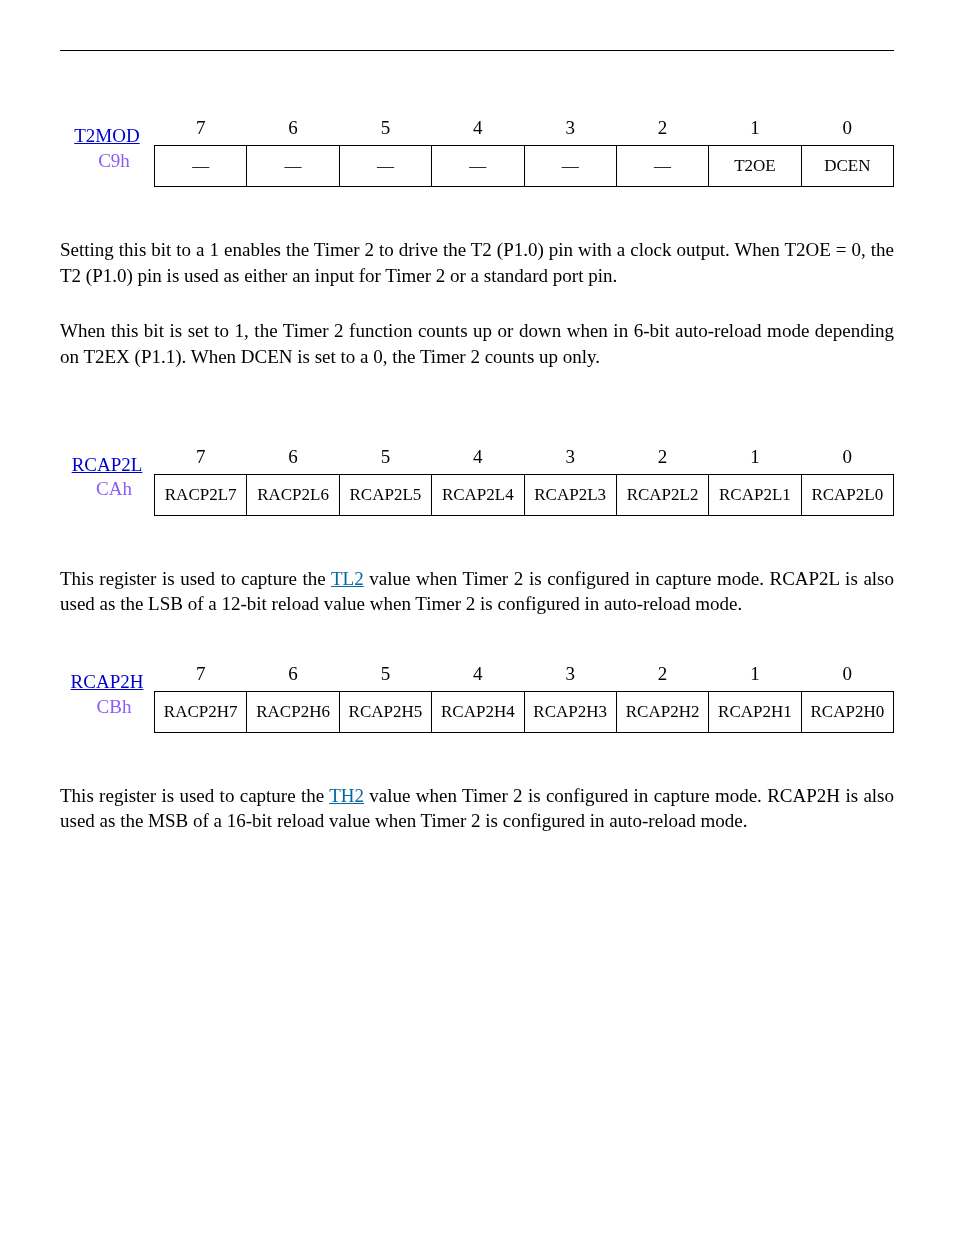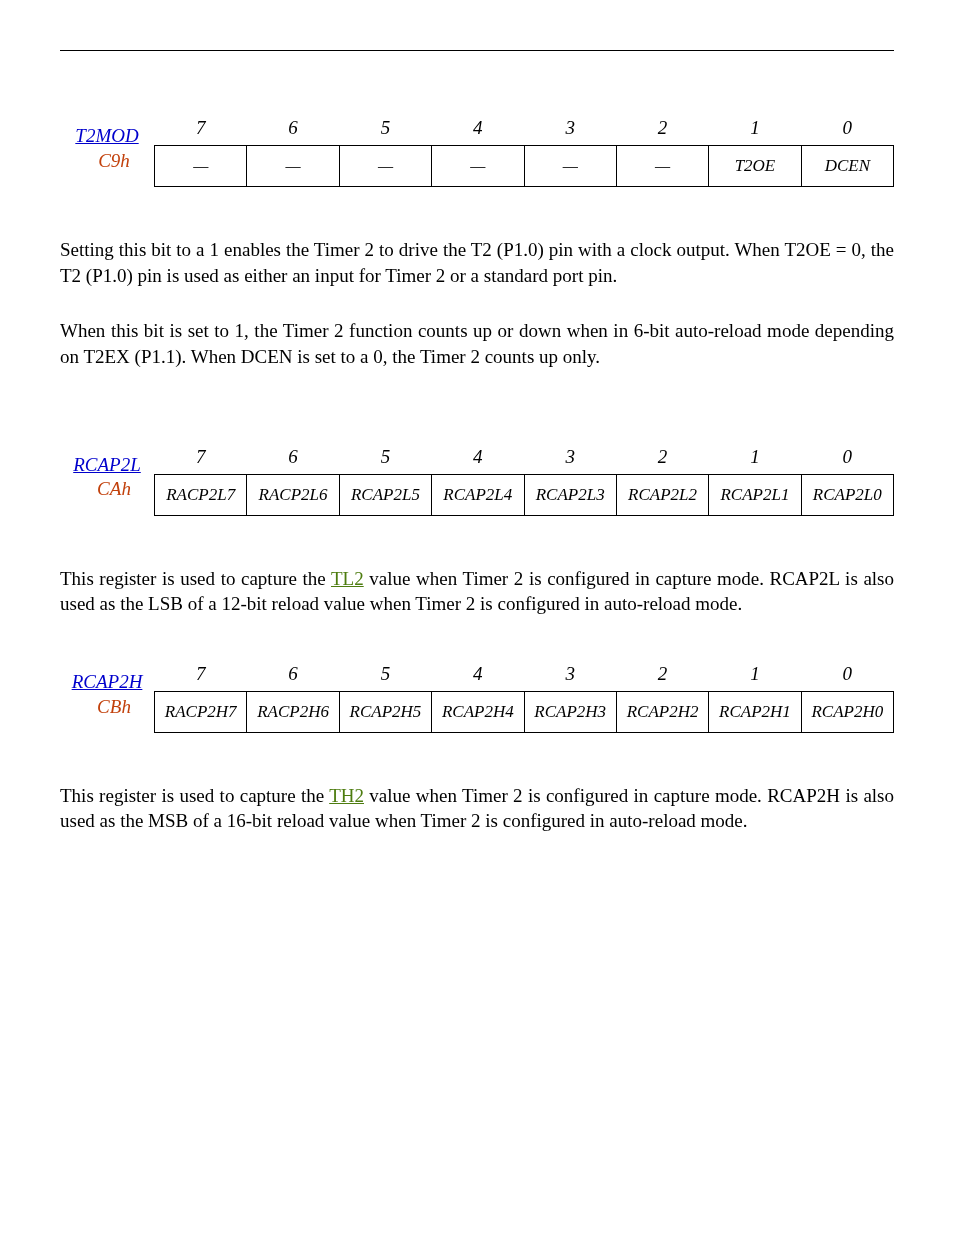--- a/index.html
+++ b/index.html
@@ -11,21 +11,20 @@
     padding: 50px 60px;
     width: 954px;
     box-sizing: border-box;
   }
   .top-rule {
     border-top: 1.5px solid #000;
     margin-bottom: 60px;
   }
   .reg-block {
     margin-bottom: 50px;
-    font-style: italic;
   }
   .reg-table {
     border-collapse: collapse;
     width: 100%;
     table-layout: fixed;
   }
   .reg-table td, .reg-table th {
     text-align: center;
     vertical-align: middle;
     padding: 6px 2px;
@@ -44,31 +43,31 @@
   .reg-table .bit-cell {
     border: 1.2px solid #000;
     font-size: 17px;
     padding: 10px 2px;
   }
   .reg-link {
     color: #0000cc;
     text-decoration: underline;
   }
   .addr {
-    color: #c2410c;
+    color: #8b5cf6;
     text-decoration: none;
     margin-left: 14px;
   }
   .desc {
     text-align: justify;
     line-height: 1.35;
     margin: 20px 0 30px 0;
   }
   .inline-link {
-    color: #4d7c0f;
+    color: #0369a1;
     text-decoration: underline;
   }
 </style>
 </head>
 <body>
 
 <div class="top-rule"></div>
 
 <div class="reg-block">
   <table class="reg-table">

